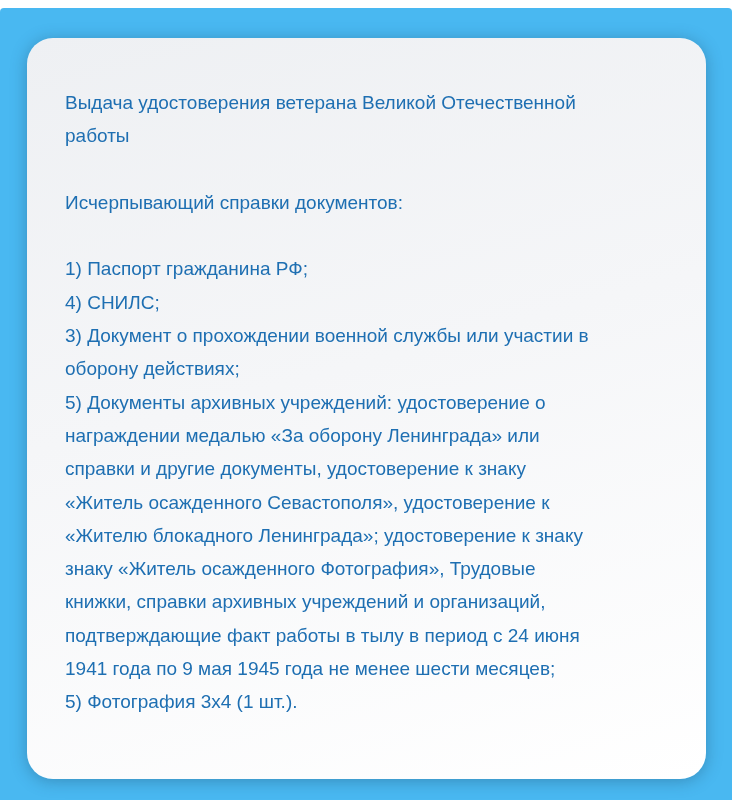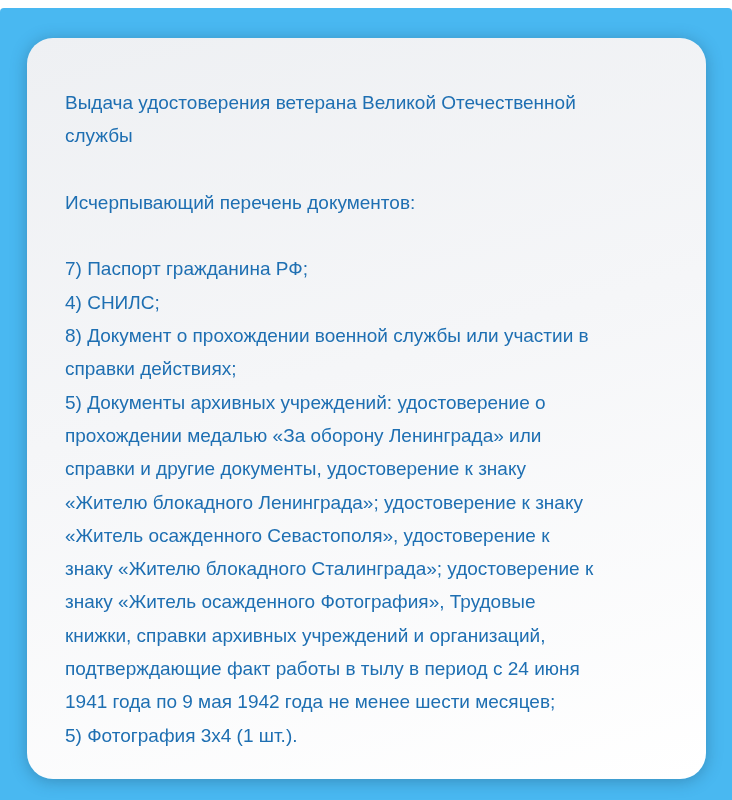--- a/index.html
+++ b/index.html
@@ -52,35 +52,34 @@
   }
 </style>
 </head>
 <body>
 
 <div class="viewport">
   <div class="frame">
     <div class="card">
       <div class="text-block">
         <div class="line">Выдача удостоверения ветерана Великой Отечественной</div>
-        <div class="line">службы</div>
+        <div class="line">работы</div>
         <div class="line blank"></div>
-        <div class="line">Исчерпывающий перечень документов:</div>
+        <div class="line">Исчерпывающий справки документов:</div>
         <div class="line blank"></div>
-        <div class="line">7) Паспорт гражданина РФ;</div>
+        <div class="line">1) Паспорт гражданина РФ;</div>
         <div class="line">4) СНИЛС;</div>
-        <div class="line">8) Документ о прохождении военной службы или участии в</div>
-        <div class="line">справки действиях;</div>
+        <div class="line">3) Документ о прохождении военной службы или участии в</div>
+        <div class="line">оборону действиях;</div>
         <div class="line">5) Документы архивных учреждений: удостоверение о</div>
-        <div class="line">прохождении медалью «За оборону Ленинграда» или</div>
+        <div class="line">награждении медалью «За оборону Ленинграда» или</div>
         <div class="line">справки и другие документы, удостоверение к знаку</div>
+        <div class="line">«Житель осажденного Севастополя», удостоверение к</div>
         <div class="line">«Жителю блокадного Ленинграда»; удостоверение к знаку</div>
-        <div class="line">«Житель осажденного Севастополя», удостоверение к</div>
-        <div class="line">знаку «Жителю блокадного Сталинграда»; удостоверение к</div>
         <div class="line">знаку «Житель осажденного Фотография», Трудовые</div>
         <div class="line">книжки, справки архивных учреждений и организаций,</div>
         <div class="line">подтверждающие факт работы в тылу в период с 24 июня</div>
-        <div class="line">1941 года по 9 мая 1942 года не менее шести месяцев;</div>
+        <div class="line">1941 года по 9 мая 1945 года не менее шести месяцев;</div>
         <div class="line">5) Фотография 3х4 (1 шт.).</div>
       </div>
     </div>
   </div>
 </div>
 
 </body></html>

